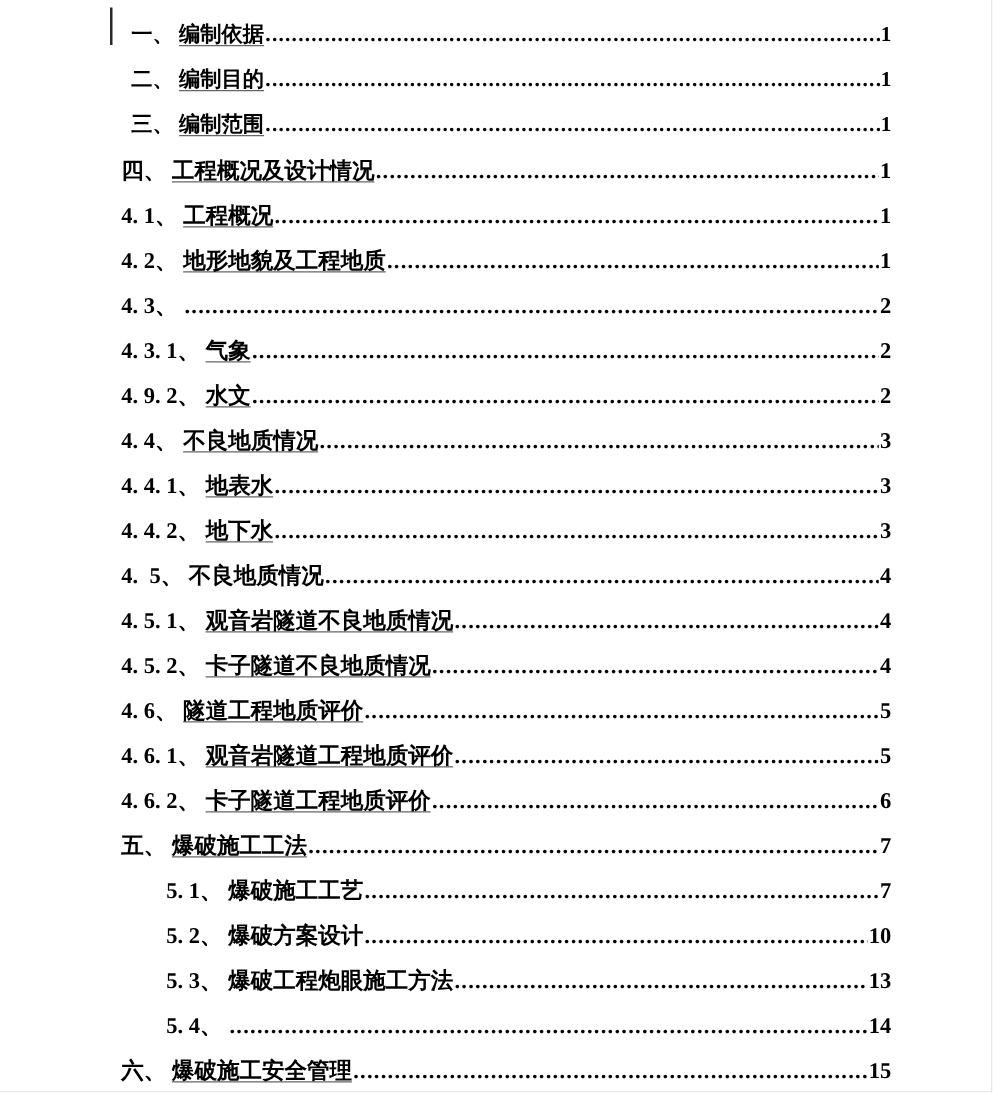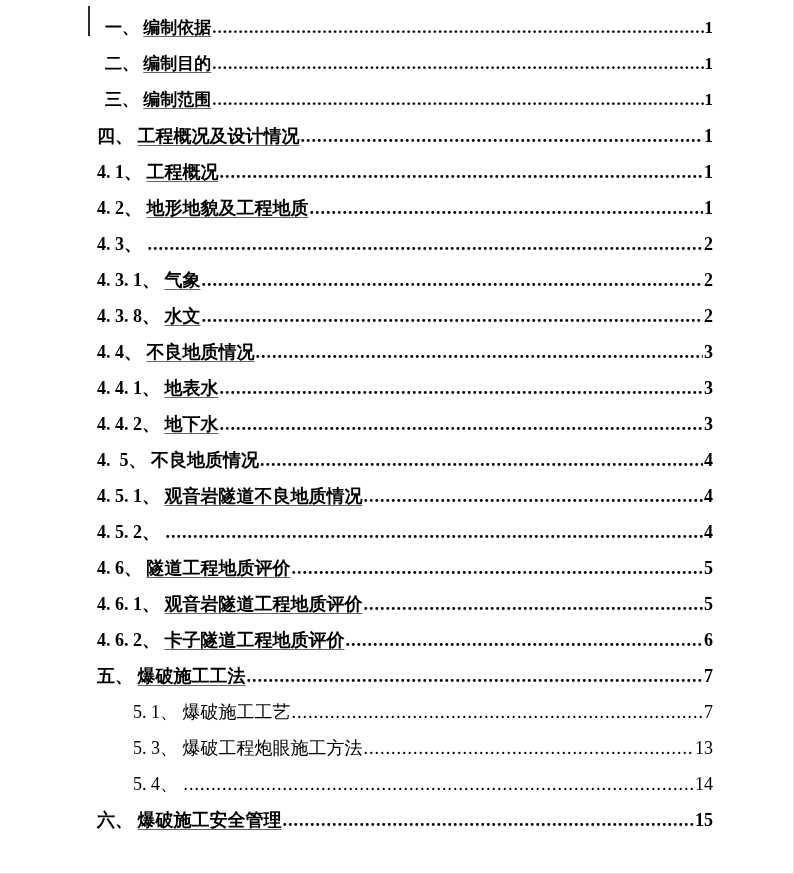--- a/index.html
+++ b/index.html
@@ -20,21 +20,21 @@
   }
   .toc {
     position:absolute; left:97px; top:10px;
     width:616px;
   }
   .row {
     display:flex;
     align-items:baseline;
     height:36px;
     font-size:18px;
-    font-weight:normal;
+    font-weight:bold;
     line-height:36px;
   }
   .row.bold { font-weight:bold; }
   .row.small { font-size:17px; }
   .row.ind8  { padding-left:8px; }
   .row.ind36 { padding-left:36px; }
   .prefix, .title { white-space:pre; }
   .row.u .title {
     text-decoration:underline;
     text-decoration-thickness:1px;
@@ -100,21 +100,21 @@
     <span class="leader"></span>
     <span class="pagenum">2</span>
   </div>
       <div class="row bold u ind0">
     <span class="prefix">4. 3. 1、 </span>
     <span class="title">气象</span>
     <span class="leader"></span>
     <span class="pagenum">2</span>
   </div>
       <div class="row bold u ind0">
-    <span class="prefix">4. 3. 8、 </span>
+    <span class="prefix">4. 9. 2、 </span>
     <span class="title">水文</span>
     <span class="leader"></span>
     <span class="pagenum">2</span>
   </div>
       <div class="row bold u ind0">
     <span class="prefix">4. 4、 </span>
     <span class="title">不良地质情况</span>
     <span class="leader"></span>
     <span class="pagenum">3</span>
   </div>
@@ -137,20 +137,21 @@
     <span class="pagenum">4</span>
   </div>
       <div class="row bold u ind0">
     <span class="prefix">4. 5. 1、 </span>
     <span class="title">观音岩隧道不良地质情况</span>
     <span class="leader"></span>
     <span class="pagenum">4</span>
   </div>
       <div class="row bold u ind0">
     <span class="prefix">4. 5. 2、 </span>
+    <span class="title">卡子隧道不良地质情况</span>
     <span class="leader"></span>
     <span class="pagenum">4</span>
   </div>
       <div class="row bold u ind0">
     <span class="prefix">4. 6、 </span>
     <span class="title">隧道工程地质评价</span>
     <span class="leader"></span>
     <span class="pagenum">5</span>
   </div>
       <div class="row bold u ind0">
@@ -169,20 +170,26 @@
     <span class="prefix">五、 </span>
     <span class="title">爆破施工工法</span>
     <span class="leader"></span>
     <span class="pagenum">7</span>
   </div>
       <div class="row ind36">
     <span class="prefix">5. 1、 </span>
     <span class="title">爆破施工工艺</span>
     <span class="leader"></span>
     <span class="pagenum">7</span>
+  </div>
+      <div class="row ind36">
+    <span class="prefix">5. 2、 </span>
+    <span class="title">爆破方案设计</span>
+    <span class="leader"></span>
+    <span class="pagenum">10</span>
   </div>
       <div class="row ind36">
     <span class="prefix">5. 3、 </span>
     <span class="title">爆破工程炮眼施工方法</span>
     <span class="leader"></span>
     <span class="pagenum">13</span>
   </div>
       <div class="row ind36">
     <span class="prefix">5. 4、 </span>
     <span class="leader"></span>

